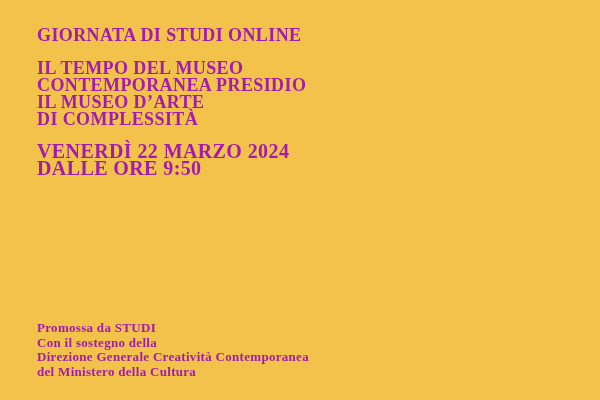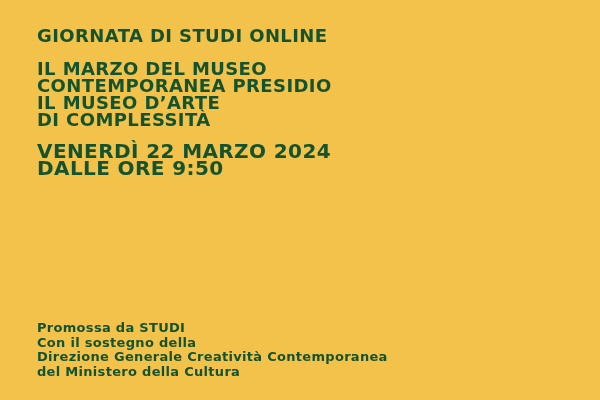--- a/index.html
+++ b/index.html
@@ -44,26 +44,26 @@
     line-height: 14.5px;
     letter-spacing: 0.3px;
   }
   .line {
     display: block;
   }
 </style>
 </head>
 <body>
 
-<div class="poster" style="background-color: rgb(242, 194, 75); color: #14532d;">
+<div class="poster" style="background-color: rgb(242, 194, 75); color: #a21caf; font-family: Liberation Serif, serif;">
 
   <div class="block kicker">GIORNATA DI STUDI ONLINE</div>
 
   <div class="block title-block">
-    <span class="line">IL MARZO DEL MUSEO</span>
+    <span class="line">IL TEMPO DEL MUSEO</span>
     <span class="line">CONTEMPORANEA PRESIDIO</span>
     <span class="line">IL MUSEO D’ARTE</span>
     <span class="line">DI COMPLESSITÀ</span>
   </div>
 
   <div class="block date-block">
     <span class="line">VENERDÌ 22 MARZO 2024</span>
     <span class="line">DALLE ORE 9:50</span>
   </div>
 

